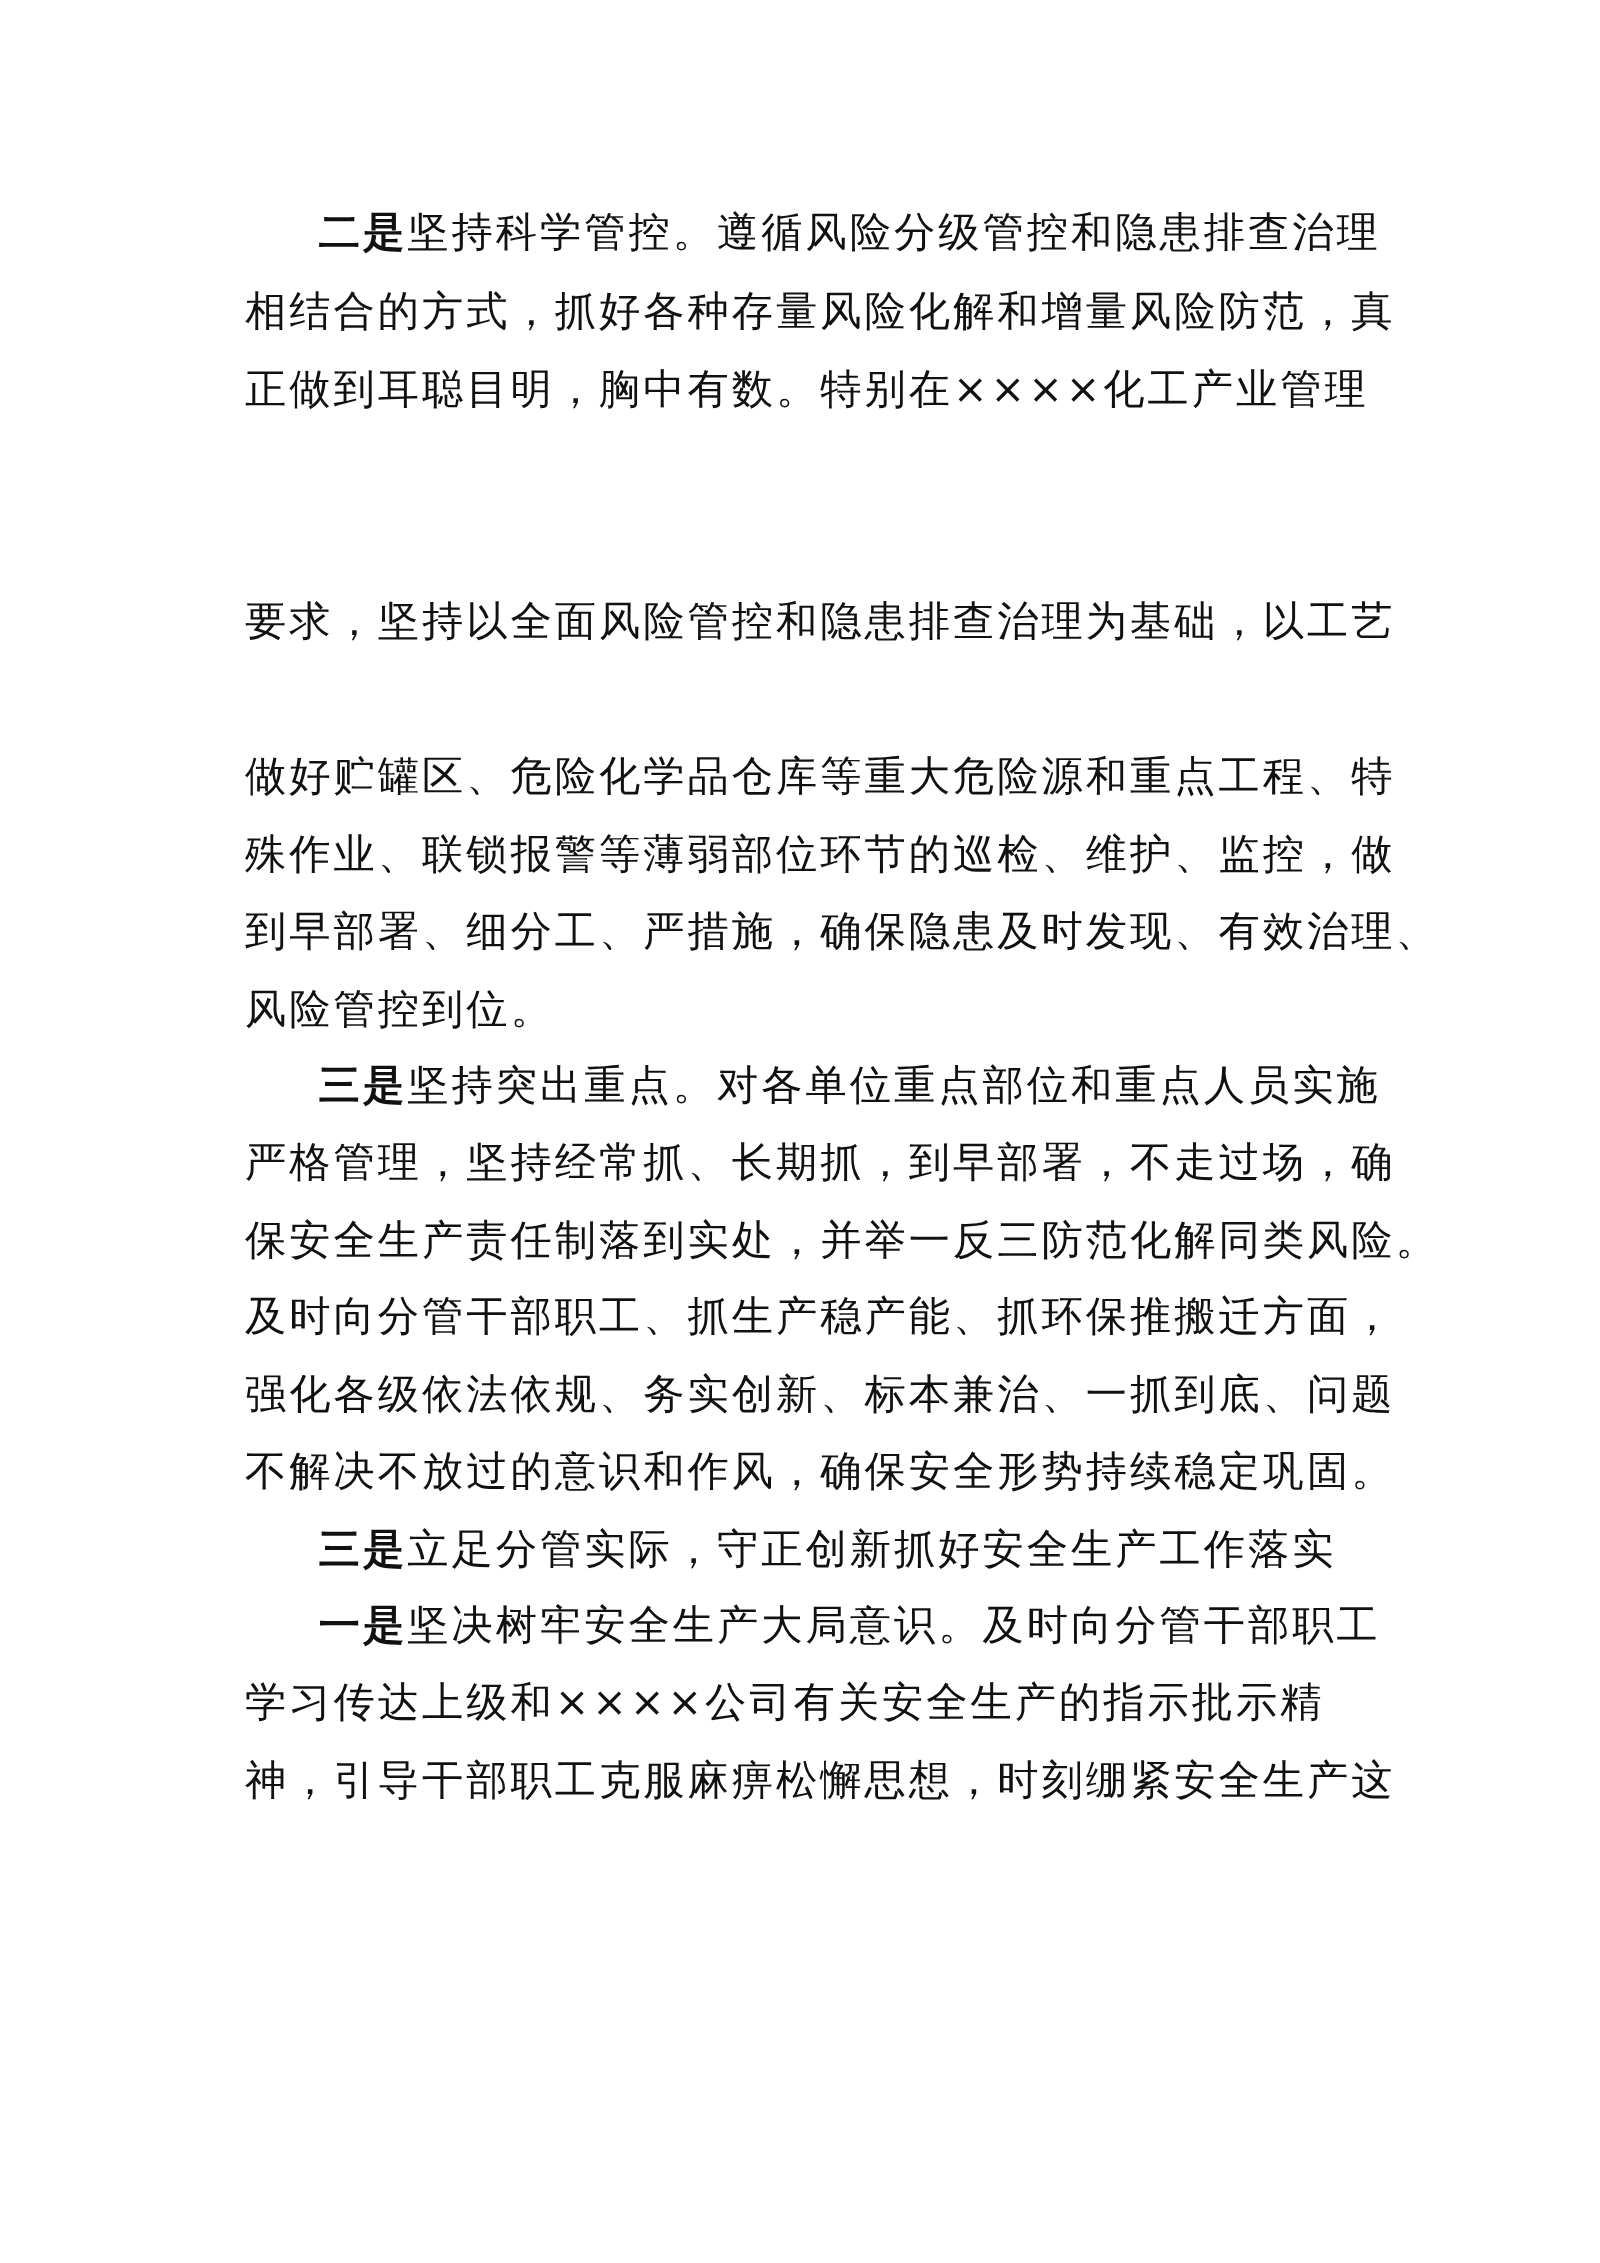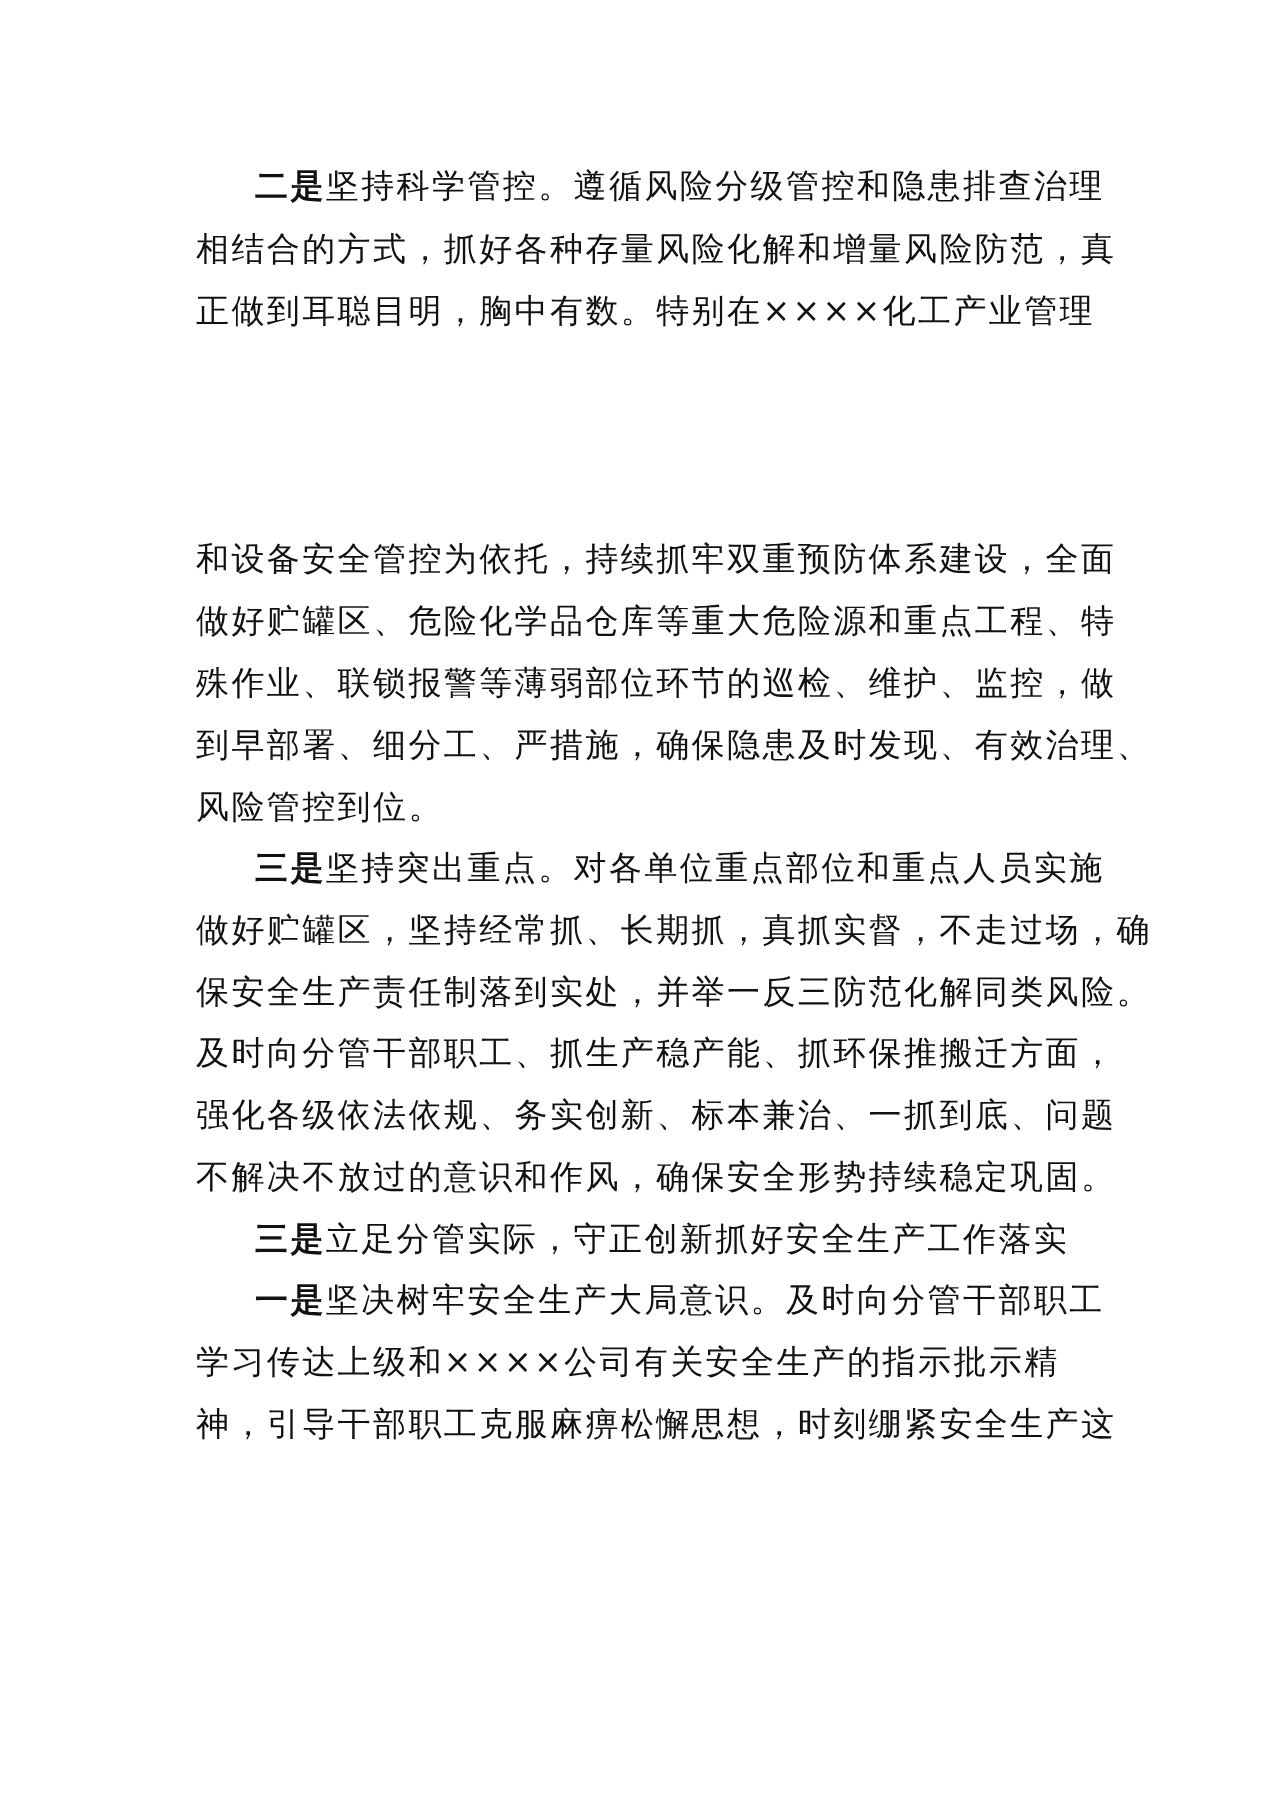--- a/index.html
+++ b/index.html
@@ -20,27 +20,27 @@
   .line.indent { left: 255px; }
   .lead { font-weight: bold; }
 </style>
 </head>
 <body>
 
 <div class="page">
   <div class="line indent" style="top:164px"><span class="lead">二是</span><span>坚持科学管控。遵循风险分级管控和隐患排查治理</span></div>
   <div class="line" style="top:227px"><span>相结合的方式，抓好各种存量风险化解和增量风险防范，真</span></div>
   <div class="line" style="top:289px"><span>正做到耳聪目明，胸中有数。特别在××××化工产业管理</span></div>
-  <div class="line" style="top:537px"><span>和设备安全管控为依托，持续抓牢双重预防体系建设，全面</span></div>
+  <div class="line" style="top:475px"><span>要求，坚持以全面风险管控和隐患排查治理为基础，以工艺</span></div>
   <div class="line" style="top:661px"><span>殊作业、联锁报警等薄弱部位环节的巡检、维护、监控，做</span></div>
   <div class="line" style="top:599px"><span>做好贮罐区、危险化学品仓库等重大危险源和重点工程、特</span></div>
   <div class="line" style="top:723px"><span>到早部署、细分工、严措施，确保隐患及时发现、有效治理、</span></div>
   <div class="line" style="top:785px"><span>风险管控到位。</span></div>
   <div class="line indent" style="top:846px"><span class="lead">三是</span><span>坚持突出重点。对各单位重点部位和重点人员实施</span></div>
-  <div class="line" style="top:908px"><span>做好贮罐区，坚持经常抓、长期抓，真抓实督，不走过场，确</span></div>
+  <div class="line" style="top:908px"><span>严格管理，坚持经常抓、长期抓，到早部署，不走过场，确</span></div>
   <div class="line" style="top:970px"><span>保安全生产责任制落到实处，并举一反三防范化解同类风险。</span></div>
   <div class="line" style="top:1031px"><span>及时向分管干部职工、抓生产稳产能、抓环保推搬迁方面，</span></div>
   <div class="line" style="top:1155px"><span>不解决不放过的意识和作风，确保安全形势持续稳定巩固。</span></div>
   <div class="line" style="top:1093px"><span>强化各级依法依规、务实创新、标本兼治、一抓到底、问题</span></div>
   <div class="line indent" style="top:1217px"><span class="lead">三是</span><span>立足分管实际，守正创新抓好安全生产工作落实</span></div>
   <div class="line indent" style="top:1278px"><span class="lead">一是</span><span>坚决树牢安全生产大局意识。及时向分管干部职工</span></div>
   <div class="line" style="top:1340px"><span>学习传达上级和××××公司有关安全生产的指示批示精</span></div>
   <div class="line" style="top:1402px"><span>神，引导干部职工克服麻痹松懈思想，时刻绷紧安全生产这</span></div>
 </div>
 

